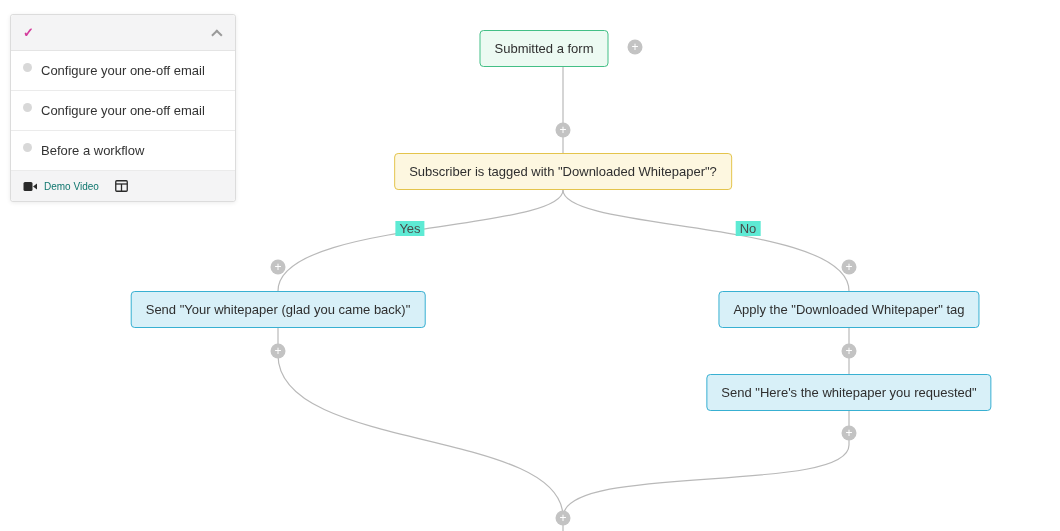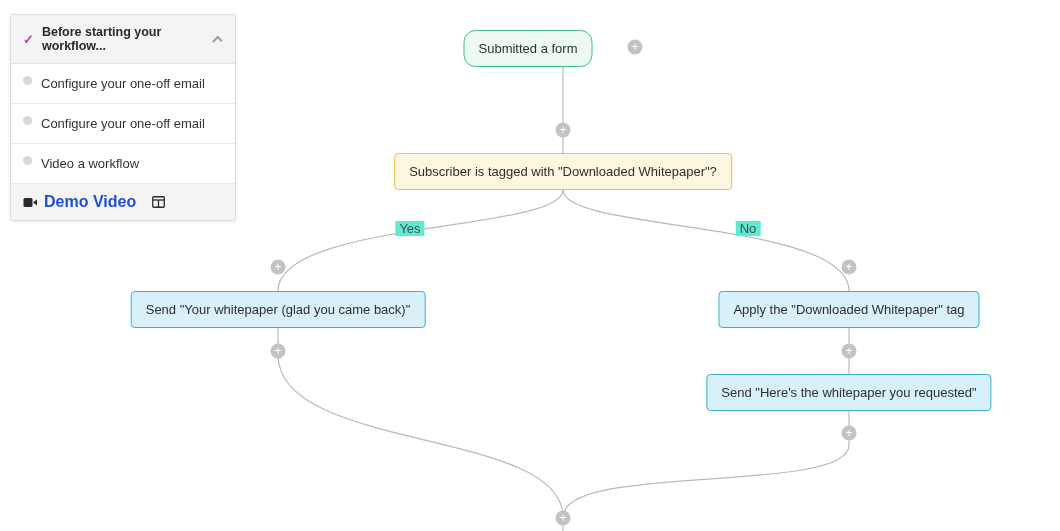--- a/index.html
+++ b/index.html
@@ -50,42 +50,42 @@
   }
   .panel-item {
     display:flex; gap:9px;
     padding:12px 12px; border-bottom:1px solid #ebebeb;
     background:#ffffff; cursor:pointer;
   }
   .dot { width:9px; height:9px; border-radius:50%; background:#d8d8d8; flex:none; }
   .panel-footer {
     display:flex; align-items:center; gap:16px;
     background:#f4f4f5; padding:9px 12px;
-    font-size:16px; font-weight:bold; color:#1d4ed8;
+    font-size:10px; font-weight:normal; color:#0f766e;
     border-radius:0 0 3px 3px;
   }
   .footer-link { display:flex; align-items:center; gap:6px; cursor:pointer; }
   .footer-link svg { display:block; }
 </style>
 </head>
 <body>
 
 <div class="canvas">
 
   <svg class="connectors" viewBox="0 0 1060 531">
     <path d="M563,66 V153"></path>
     <path d="M563,190 C563,232 278,220 278,291"></path>
     <path d="M563,190 C563,232 849,220 849,291"></path>
     <path d="M278,327 V355 C278,452 563,428 563,517"></path>
     <path d="M849,327 V374"></path>
     <path d="M849,410 V445 C849,495 563,462 563,517"></path>
     <path d="M563,518 V531"></path>
   </svg>
 
-  <div class="node trigger" style="left:528px; top:30px;border-radius:12px;">Submitted a form</div>
+  <div class="node trigger" style="left:544px; top:30px;">Submitted a form</div>
 
   <div class="node condition" style="left:563px; top:153px;">Subscriber is tagged with "Downloaded Whitepaper"?</div>
 
   <div class="node action" style="left:278px; top:291px;">Send "Your whitepaper (glad you came back)"</div>
 
   <div class="node action" style="left:849px; top:291px;">Apply the "Downloaded Whitepaper" tag</div>
 
   <div class="node action" style="left:849px; top:374px;">Send "Here's the whitepaper you requested"</div>
 
   <div class="branch-label" style="left:410px; top:221px;">Yes</div>
@@ -96,35 +96,34 @@
   <div class="plus" style="left:278px; top:267px;">+</div>
   <div class="plus" style="left:849px; top:267px;">+</div>
   <div class="plus" style="left:278px; top:351px;">+</div>
   <div class="plus" style="left:849px; top:351px;">+</div>
   <div class="plus" style="left:849px; top:433px;">+</div>
   <div class="plus" style="left:563px; top:518px;">+</div>
 
   <div class="panel">
     <div class="panel-header">
       <span class="check">✓</span>
-      <span>Before starting your workflow...</span>
       <span class="chevron"></span>
     </div>
 
     <div class="panel-item">
       <span class="dot"></span>
       <span>Configure your one-off email</span>
     </div>
     <div class="panel-item">
       <span class="dot"></span>
       <span>Configure your one-off email</span>
     </div>
     <div class="panel-item">
       <span class="dot"></span>
-      <span>Video a workflow</span>
+      <span>Before a workflow</span>
     </div>
 
     <div class="panel-footer">
       <span class="footer-link">
         <svg width="15" height="11" viewBox="0 0 15 11">
           <rect x="0.5" y="1" width="9" height="9" rx="1.5" fill="#2a2a2a"></rect>
           <path d="M10 5.5 L14 2.5 V8.5 Z" fill="#2a2a2a"></path>
         </svg>
         <span>Demo Video</span>
       </span>

